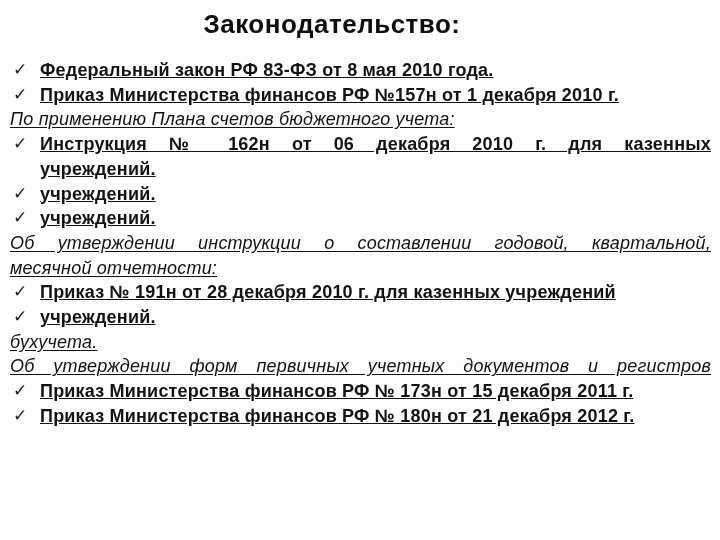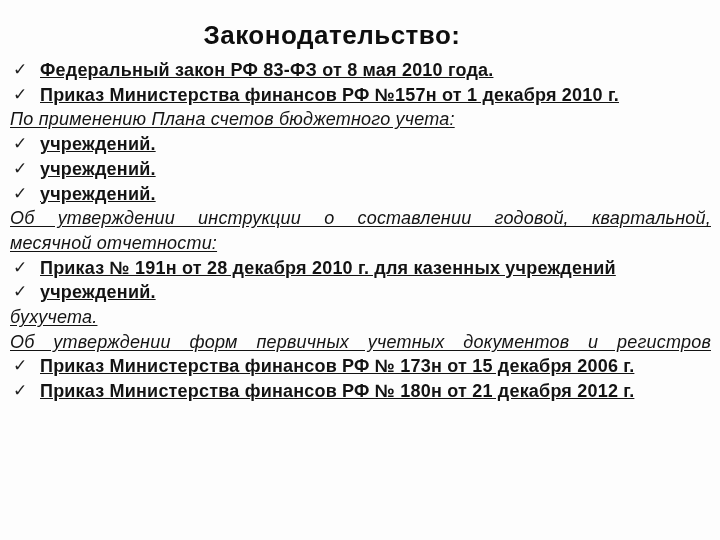--- a/index.html
+++ b/index.html
@@ -11,21 +11,21 @@
     overflow: hidden;
   }
   .slide {
     position: absolute;
     left: 0; top: 0;
     width: 720px; height: 540px;
     background: #fdfdfd;
   }
   .title {
     margin: 0;
-    padding-top: 20px;
+    padding-top: 9px;
     padding-right: 56px; 
     text-align: center;
     font-size: 26px;
     font-weight: bold;
     letter-spacing: 0.5px;
     color: #0e0e0e;
   }
   .content {
     position: absolute;
     top: 58px;
@@ -75,20 +75,21 @@
       </div>
       <div class="item bullet">
         <span class="check">✓</span>
         <div class="line">Приказ Министерства финансов РФ №157н от 1 декабря 2010 г.</div>
       </div>
       <div class="item note">
         <div class="line">По применению Плана счетов бюджетного учета:</div>
       </div>
       <div class="item bullet">
         <span class="check">✓</span>
+        <div class="line j">Инструкция № 162н от 06 декабря 2010 г. для казенных</div>
         <div class="line">учреждений.</div>
       </div>
       <div class="item bullet">
         <span class="check">✓</span>
         <div class="line">учреждений.</div>
       </div>
       <div class="item bullet">
         <span class="check">✓</span>
         <div class="line">учреждений.</div>
       </div>
@@ -103,20 +104,20 @@
       <div class="item bullet">
         <span class="check">✓</span>
         <div class="line">учреждений.</div>
       </div>
       <div class="item note">
         <div class="line">бухучета.</div>
         <div class="line j">Об утверждении форм первичных учетных документов и регистров</div>
       </div>
       <div class="item bullet">
         <span class="check">✓</span>
-        <div class="line">Приказ Министерства финансов РФ № 173н от 15 декабря 2006 г.</div>
+        <div class="line">Приказ Министерства финансов РФ № 173н от 15 декабря 2011 г.</div>
       </div>
       <div class="item bullet">
         <span class="check">✓</span>
         <div class="line">Приказ Министерства финансов РФ № 180н от 21 декабря 2012 г.</div>
       </div>
     </div>
 </div>
 
 </body></html>

